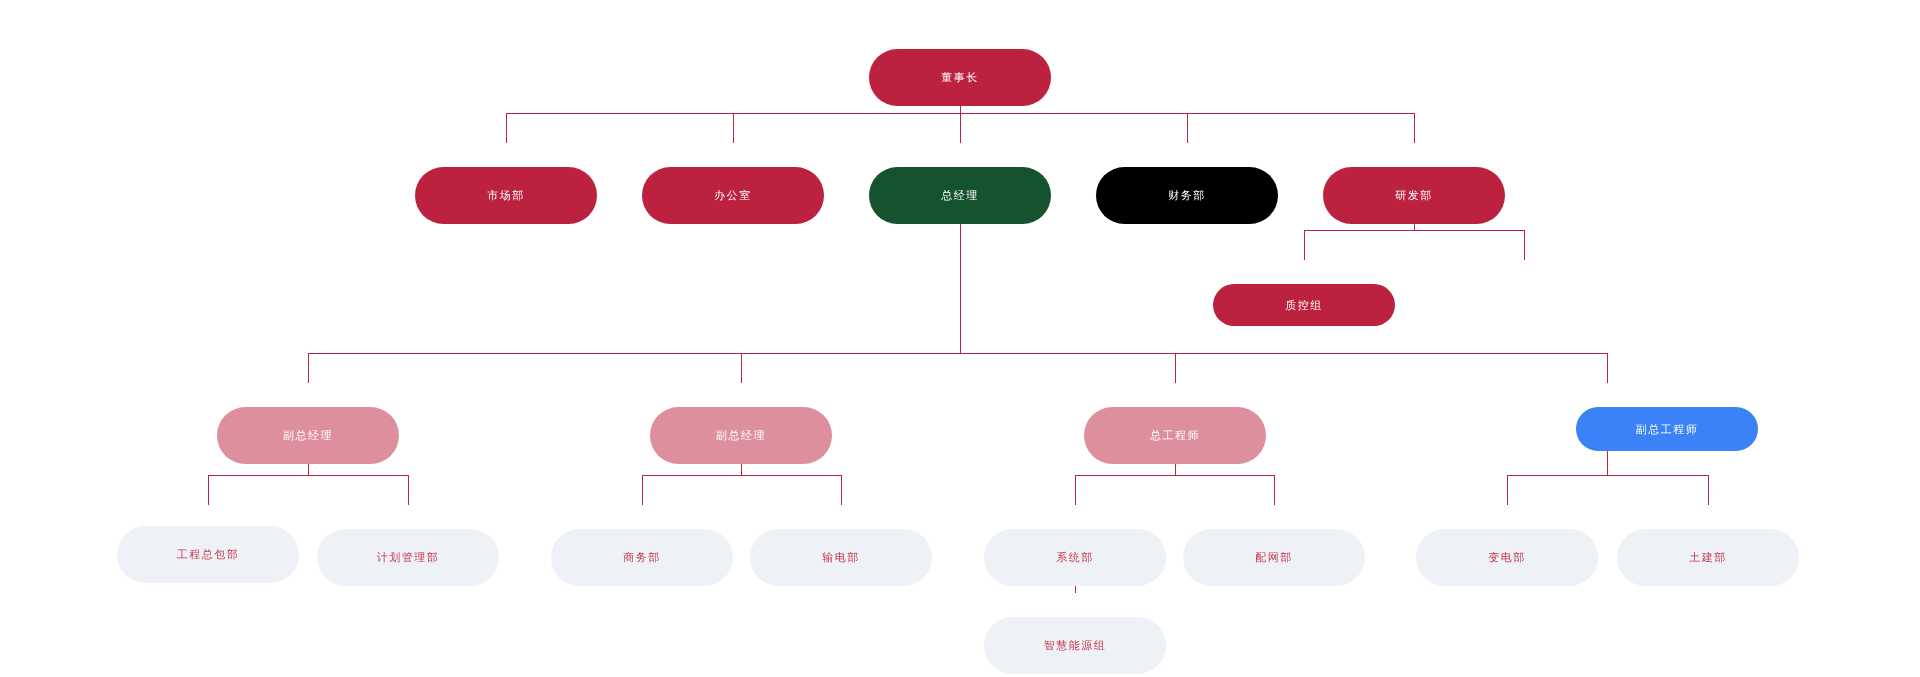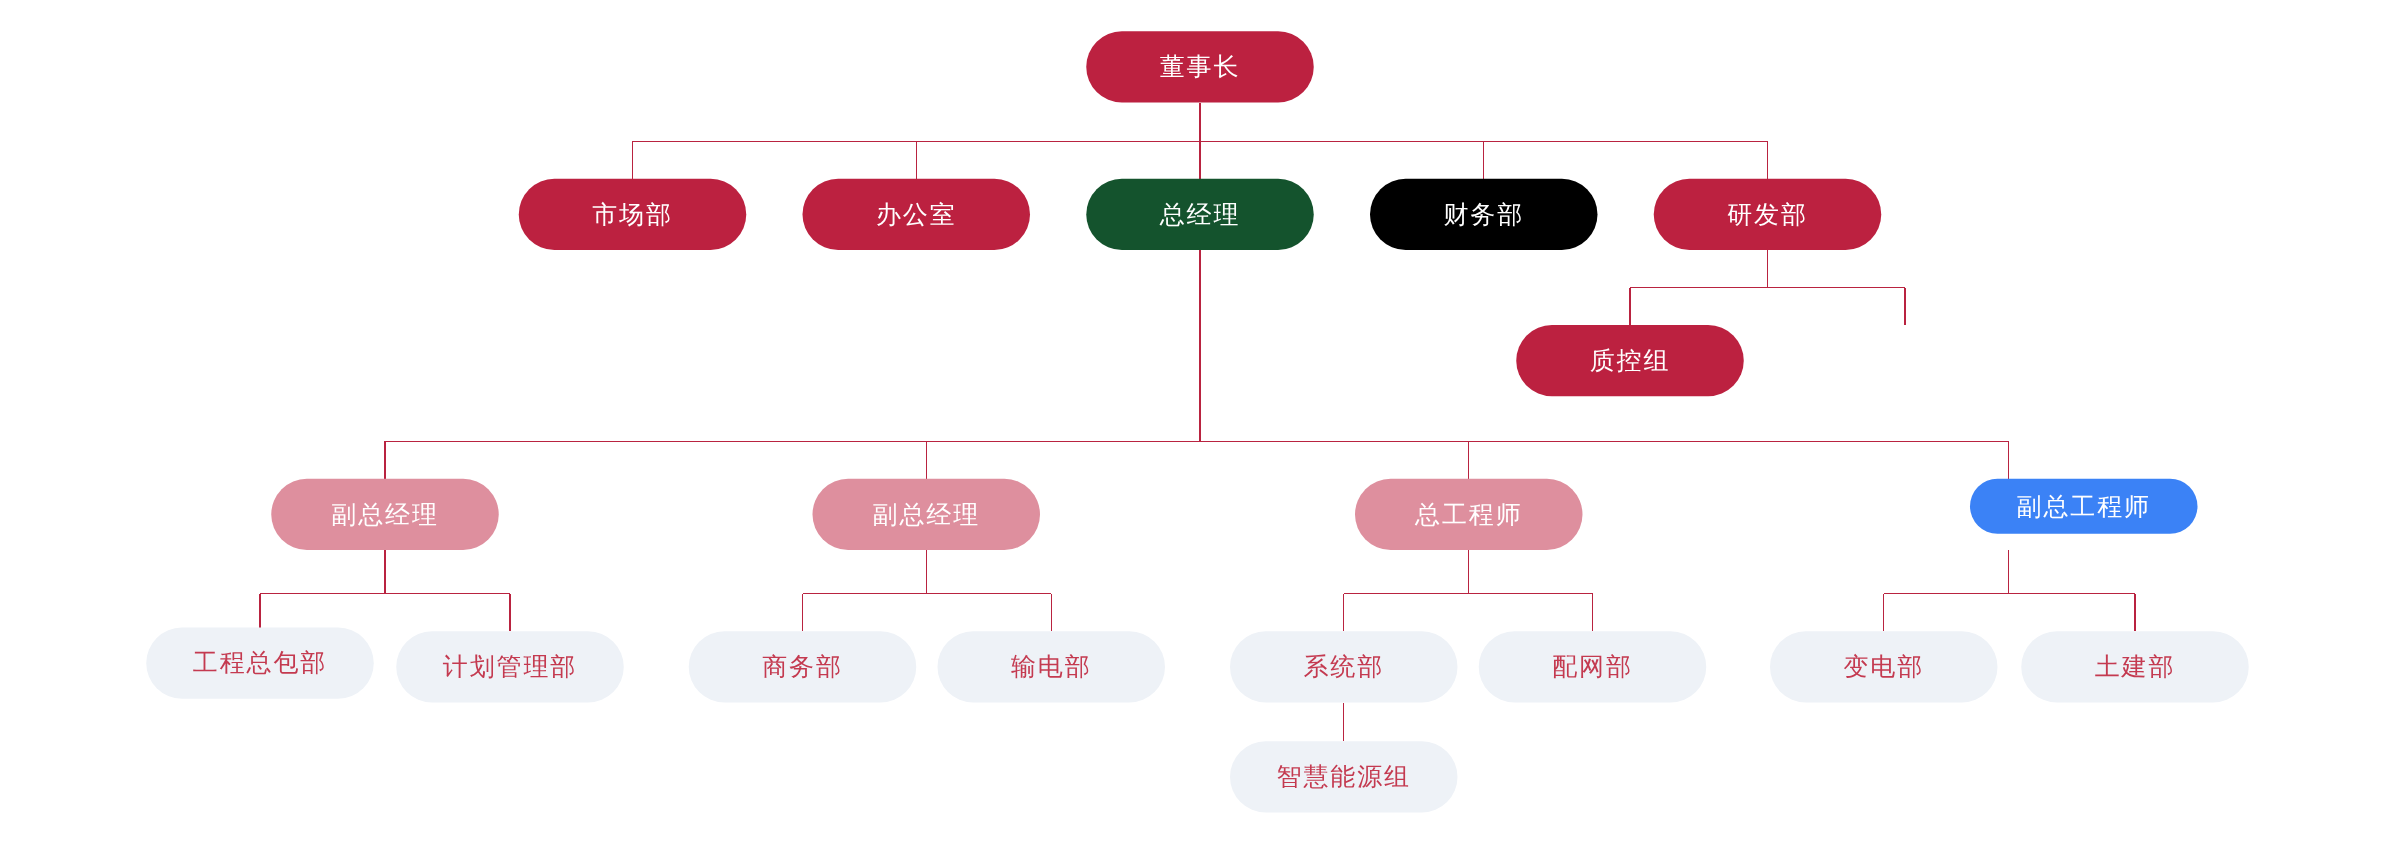--- a/index.html
+++ b/index.html
@@ -18,24 +18,25 @@
     left: 0; top: 0;
     pointer-events: none;
   }
   .org-node {
     position: absolute;
     display: flex;
     align-items: center;
     justify-content: center;
     border-radius: 999px;
     box-sizing: border-box;
-    font-size: 20px;
+    font-size: 11px;
     letter-spacing: 1.5px;
     white-space: nowrap;
     user-select: none;
+    margin-top: 24px;
   }
   .level-primary   { font-weight: 500; }
   .level-secondary { font-weight: 500; }
   .level-tertiary  { font-weight: 400; }
 </style>
 </head>
 <body>
 
 <div class="canvas" style="width: 1920px; height: 677px; background: rgb(255, 255, 255);">
   <svg class="connector-layer" xmlns="http://www.w3.org/2000/svg" width="1920" height="677">
@@ -86,21 +87,21 @@
     </div>
     <div class="org-node level-primary" style="width: 182px; height: 57px; left: 869px; top: 143px; background: #14532d; color: rgb(255, 255, 255);">
       <span>总经理</span>
     </div>
     <div class="org-node level-primary" style="width: 182px; height: 57px; left: 1096px; top: 143px; background: #000000; color: rgb(255, 255, 255);">
       <span>财务部</span>
     </div>
     <div class="org-node level-primary" style="width: 182px; height: 57px; left: 1323px; top: 143px; background: rgb(188, 33, 64); color: rgb(255, 255, 255);">
       <span>研发部</span>
     </div>
-    <div class="org-node level-primary" style="width: 182px; height: 57px; left: 1213px; top: 260px; background: rgb(188, 33, 64); color: rgb(255, 255, 255);">
+    <div class="org-node level-primary" style="width: 182px; height: 42px; left: 1213px; top: 260px; background: rgb(188, 33, 64); color: rgb(255, 255, 255);">
       <span>质控组</span>
     </div>
     <div class="org-node level-secondary" style="width: 182px; height: 57px; left: 217px; top: 383px; background: rgb(222, 143, 158); color: rgb(255, 255, 255);">
       <span>副总经理</span>
     </div>
     <div class="org-node level-secondary" style="width: 182px; height: 57px; left: 650px; top: 383px; background: rgb(222, 143, 158); color: rgb(255, 255, 255);">
       <span>副总经理</span>
     </div>
     <div class="org-node level-secondary" style="width: 182px; height: 57px; left: 1084px; top: 383px; background: rgb(222, 143, 158); color: rgb(255, 255, 255);">
       <span>总工程师</span>

